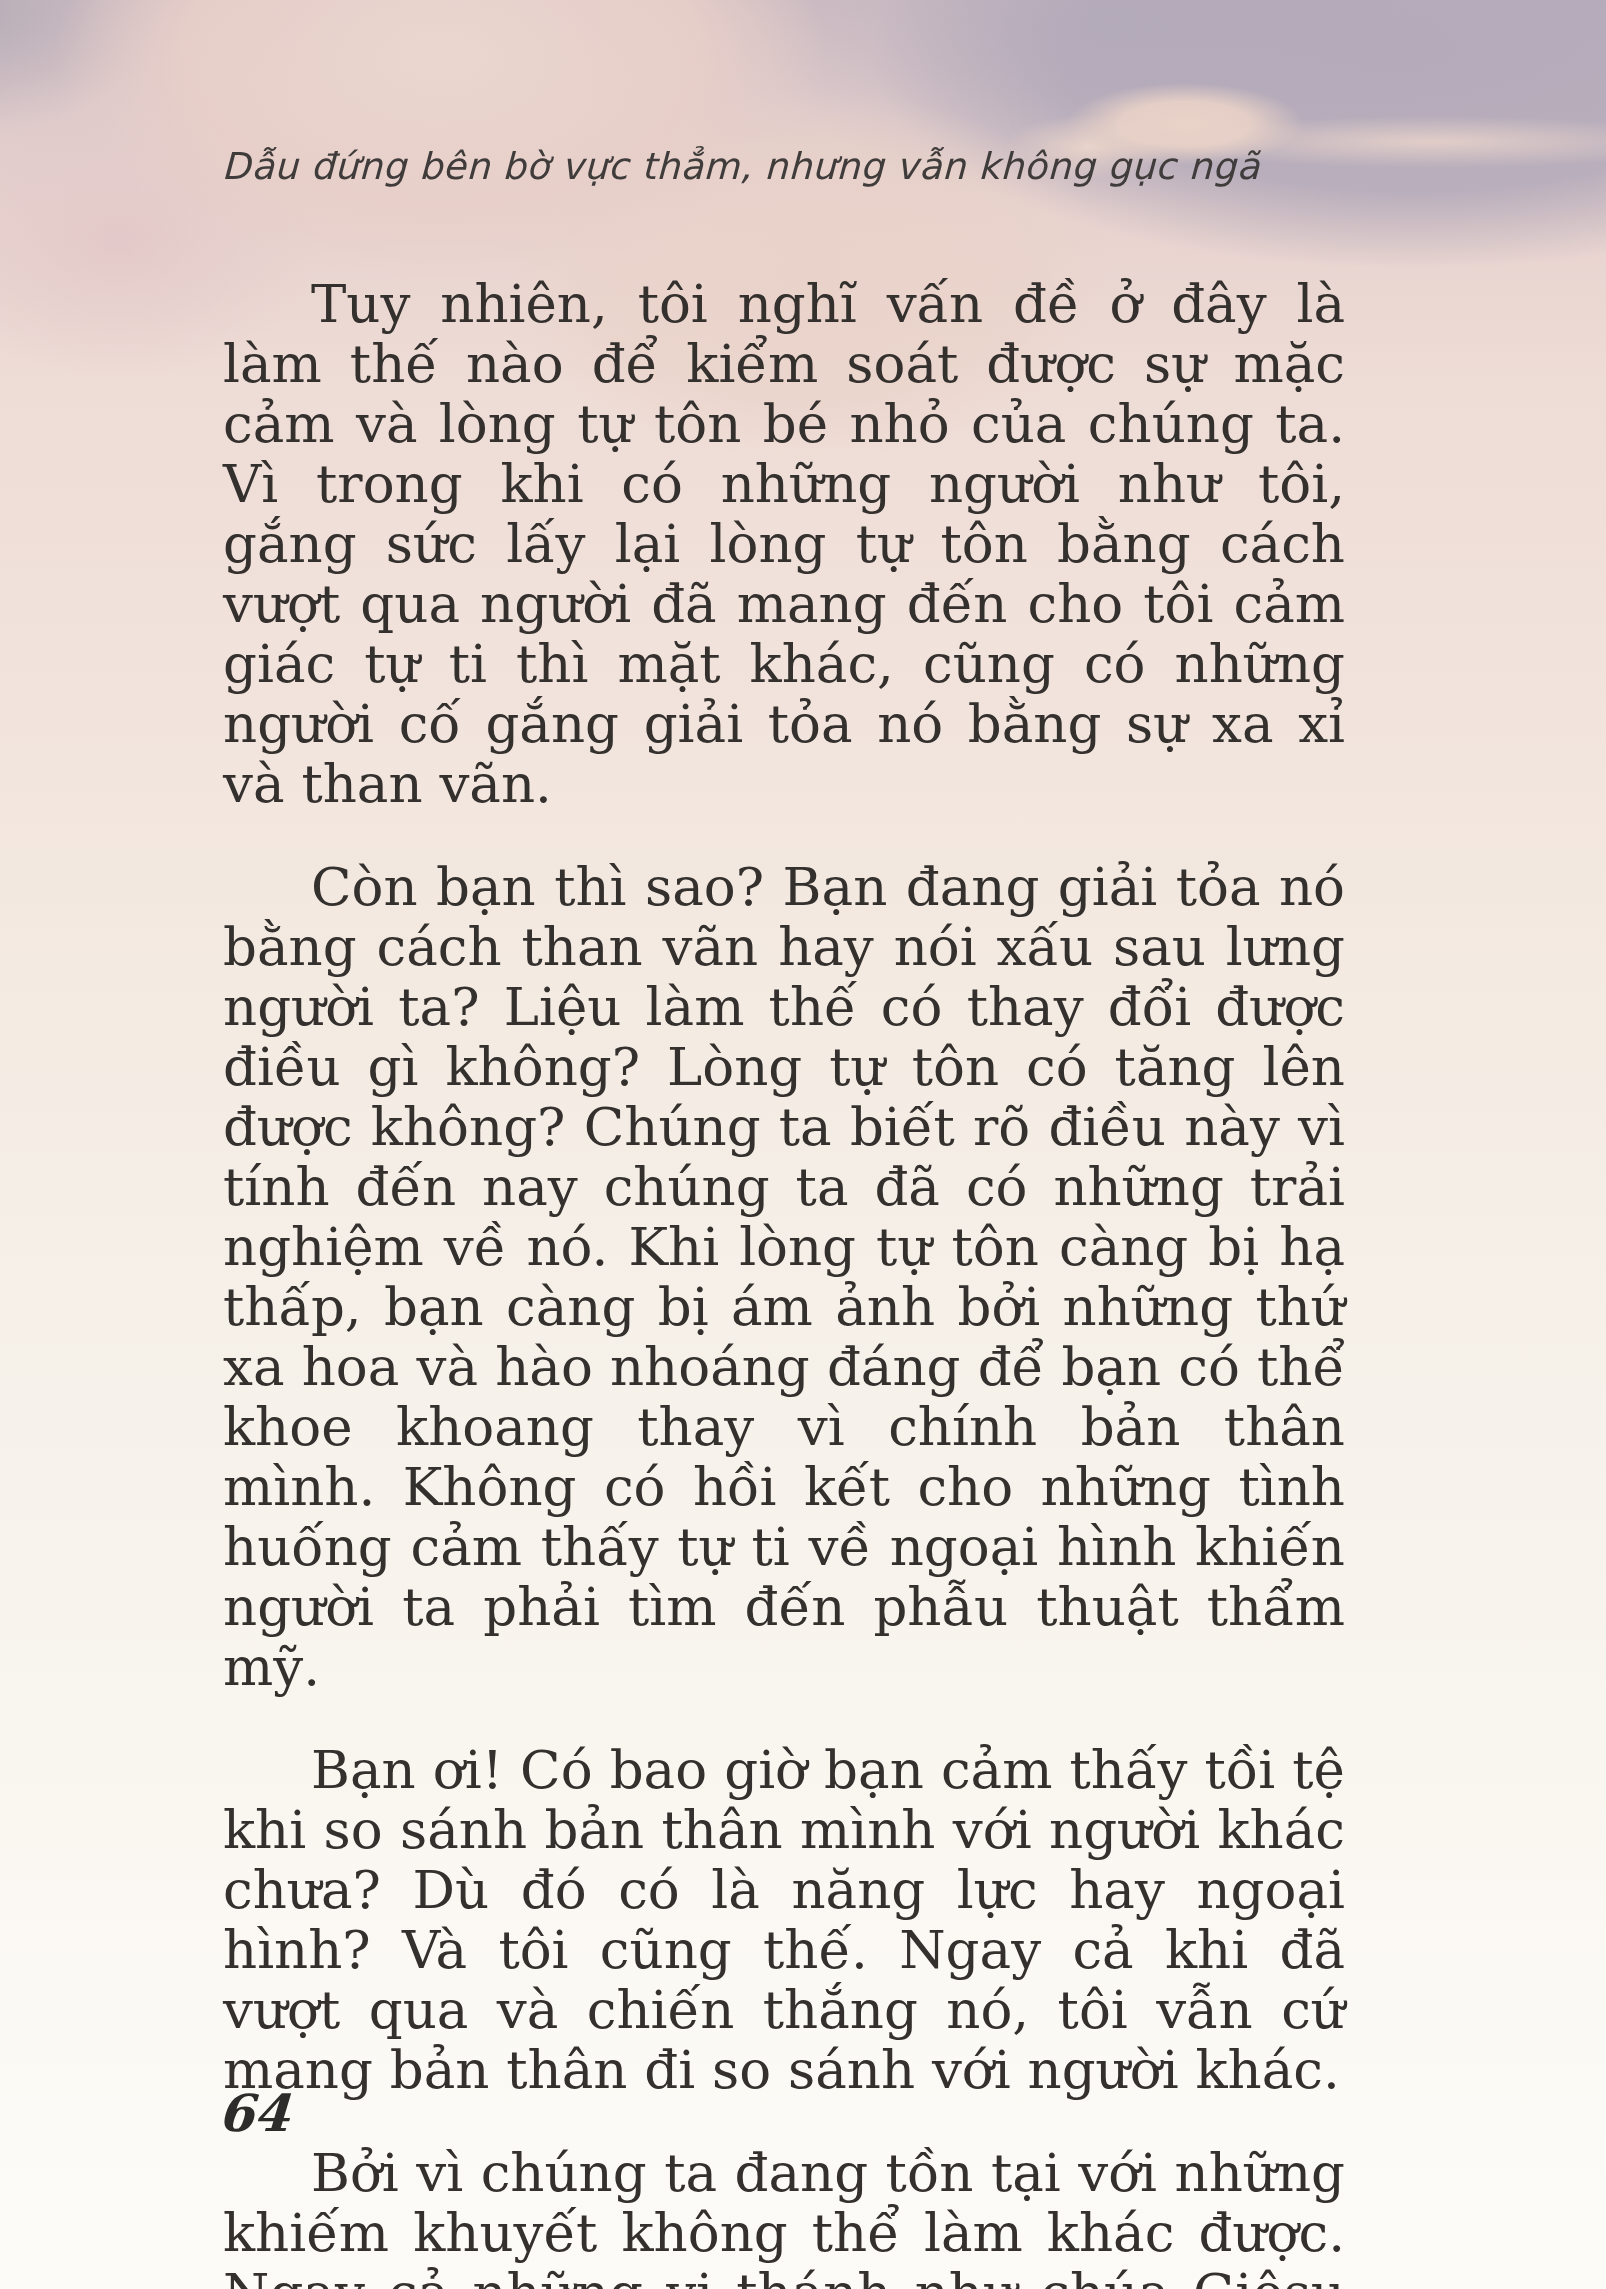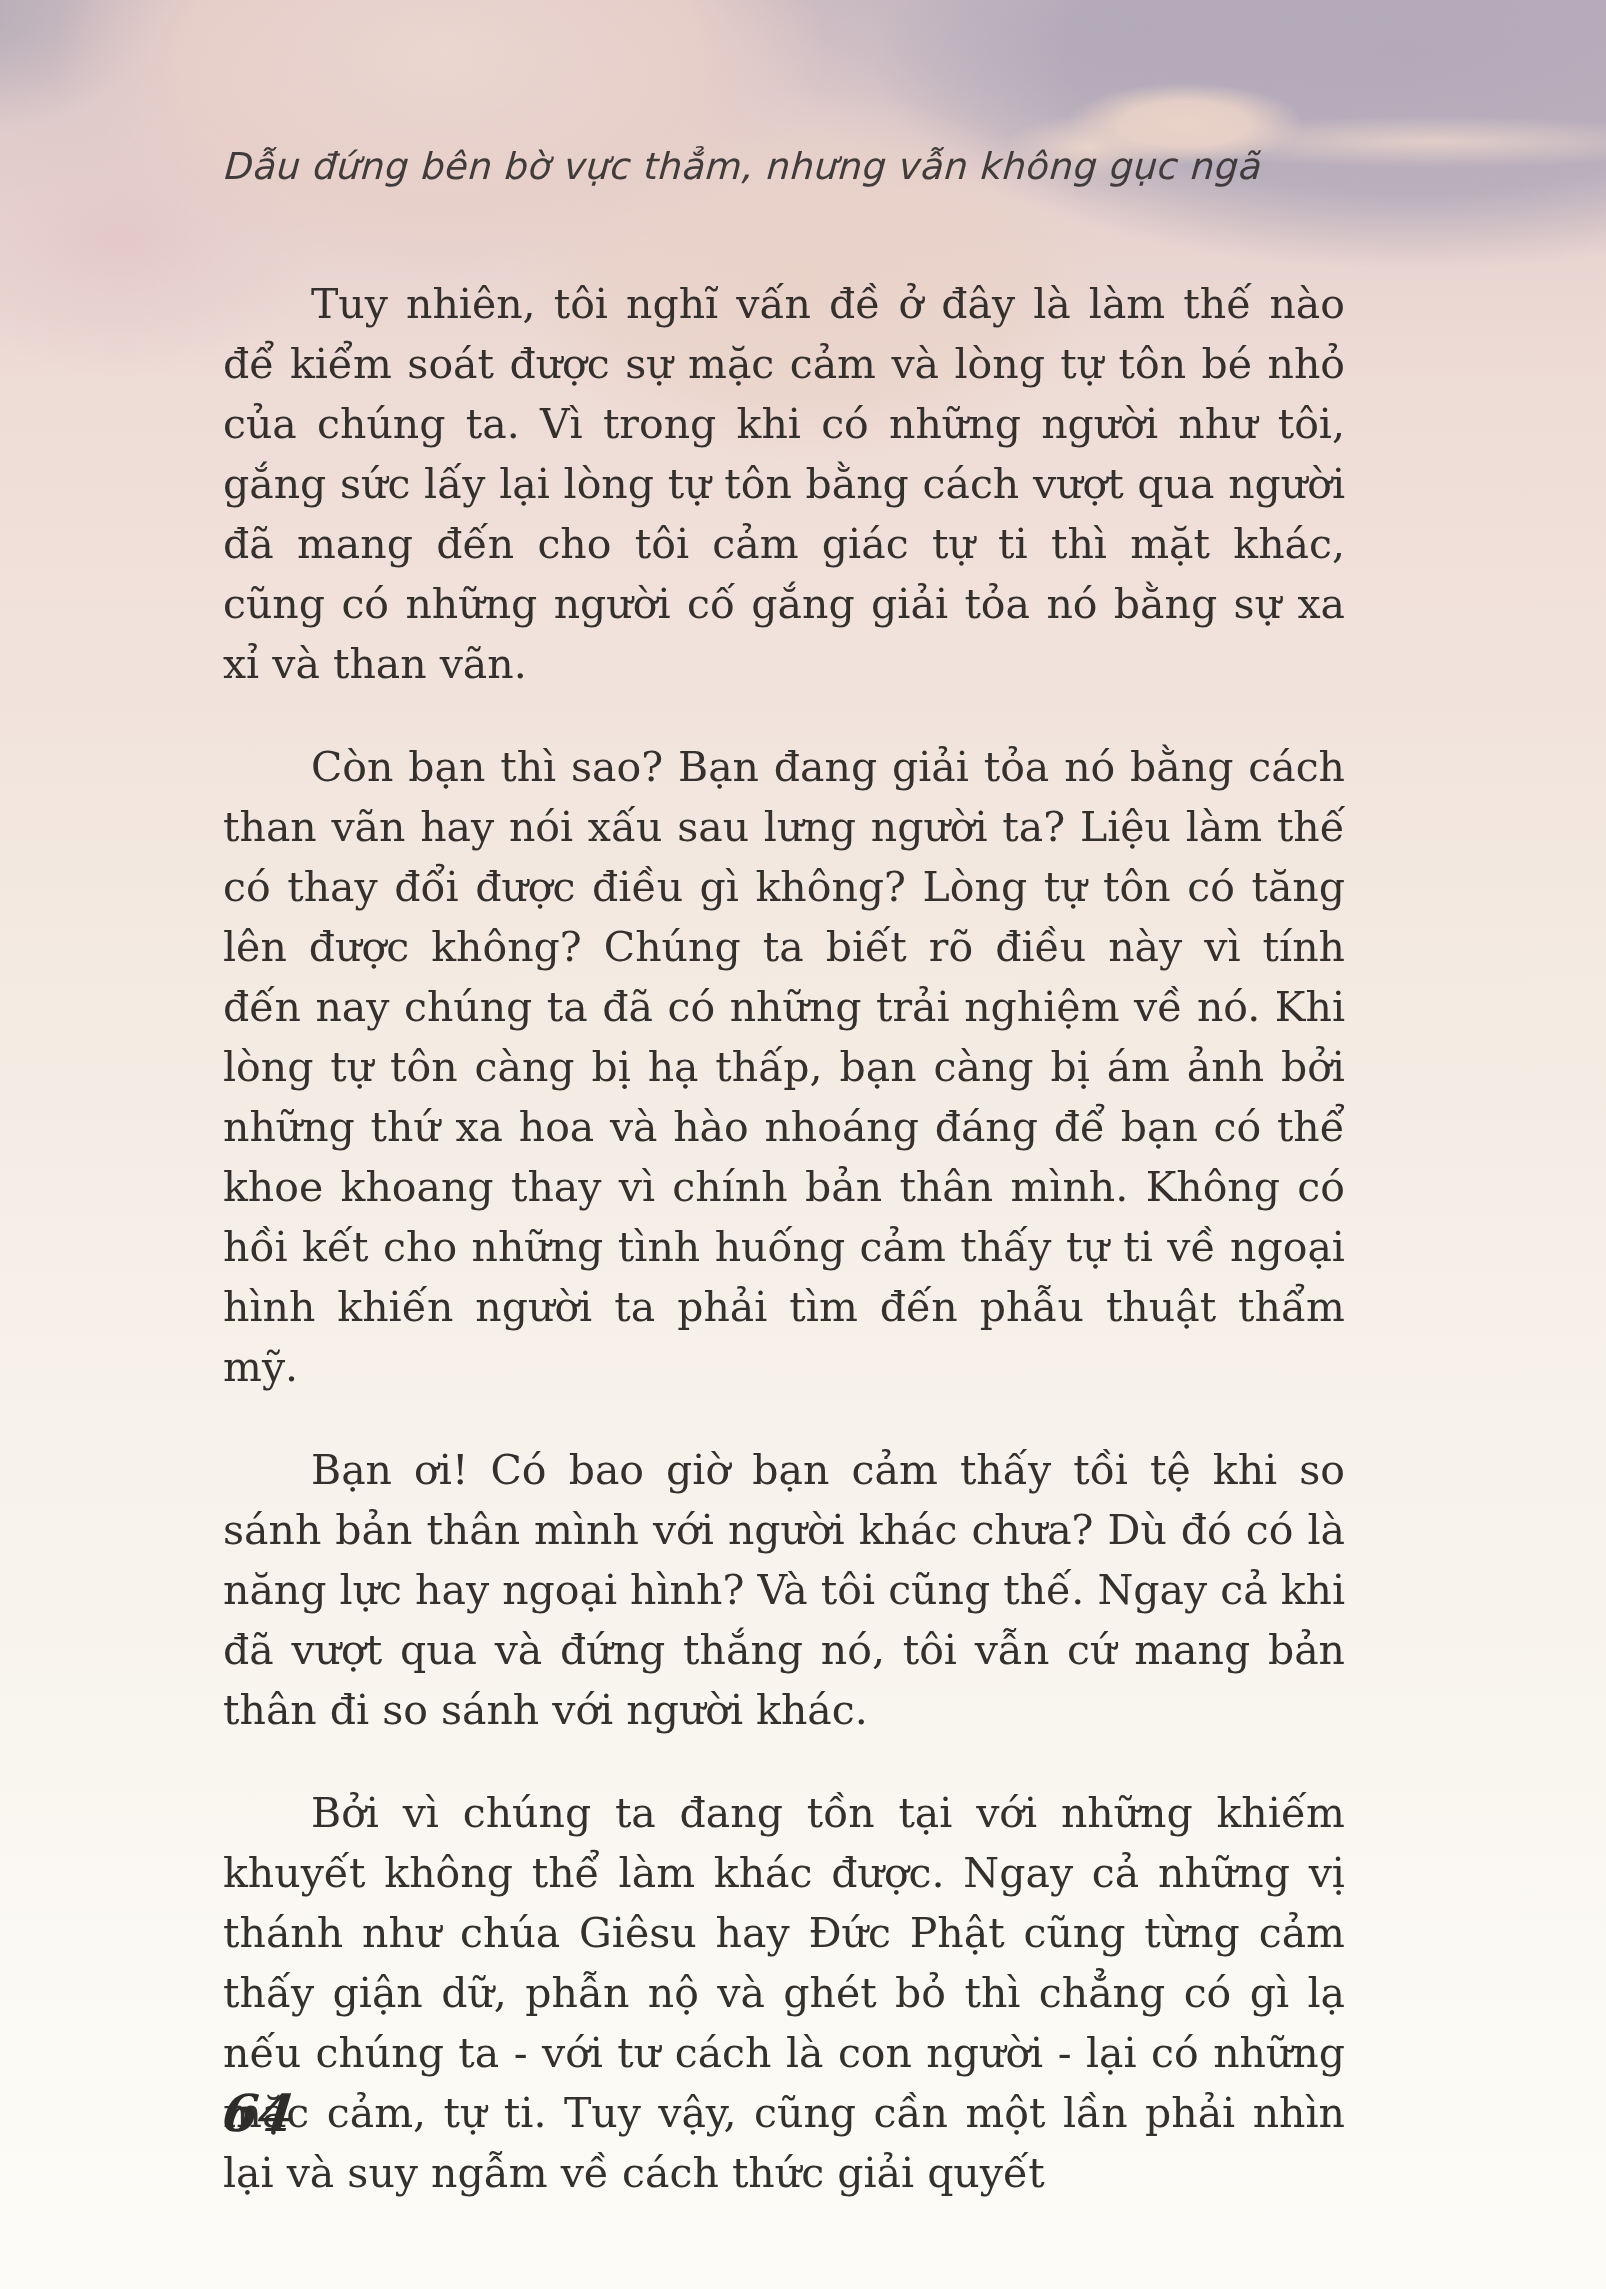--- a/index.html
+++ b/index.html
@@ -55,21 +55,21 @@
     line-height: 57px;
     letter-spacing: 0.5px;
     color: #3f3c3b;
     transform: skewX(-4deg);
     transform-origin: left bottom;
     margin-bottom: 79px;
     white-space: nowrap;
   }
   .body-text p {
     margin: 0 0 43px 0;
-    font-size: 41px;
+    font-size: 53px;
     line-height: 60px;
     text-align: justify;
     text-indent: 88px;
     color: #33302e;
   }
   .page-number {
     position: absolute;
     left: 223px;
     top: 2083px;
     font-family: "DejaVu Serif", "Liberation Serif", serif;
@@ -82,19 +82,19 @@
 </style>
 </head>
 <body>
 
 <div class="page">
   <div class="content">
     <div class="running-head">Dẫu đứng bên bờ vực thẳm, nhưng vẫn không gục ngã</div>
     <div class="body-text">
       <p>Tuy nhiên, tôi nghĩ vấn đề ở đây là làm thế nào để kiểm soát được sự mặc cảm và lòng tự tôn bé nhỏ của chúng ta. Vì trong khi có những người như tôi, gắng sức lấy lại lòng tự tôn bằng cách vượt qua người đã mang đến cho tôi cảm giác tự ti thì mặt khác, cũng có những người cố gắng giải tỏa nó bằng sự xa xỉ và than vãn.</p>
       <p>Còn bạn thì sao? Bạn đang giải tỏa nó bằng cách than vãn hay nói xấu sau lưng người ta? Liệu làm thế có thay đổi được điều gì không? Lòng tự tôn có tăng lên được không? Chúng ta biết rõ điều này vì tính đến nay chúng ta đã có những trải nghiệm về nó. Khi lòng tự tôn càng bị hạ thấp, bạn càng bị ám ảnh bởi những thứ xa hoa và hào nhoáng đáng để bạn có thể khoe khoang thay vì chính bản thân mình. Không có hồi kết cho những tình huống cảm thấy tự ti về ngoại hình khiến người ta phải tìm đến phẫu thuật thẩm mỹ.</p>
-      <p>Bạn ơi! Có bao giờ bạn cảm thấy tồi tệ khi so sánh bản thân mình với người khác chưa? Dù đó có là năng lực hay ngoại hình? Và tôi cũng thế. Ngay cả khi đã vượt qua và đứng thắng nó, tôi vẫn cứ mang bản thân đi so sánh với người khác.</p>
+      <p>Bạn ơi! Có bao giờ bạn cảm thấy tồi tệ khi so sánh bản thân mình với người khác chưa? Dù đó có là năng lực hay ngoại hình? Và tôi cũng thế. Ngay cả khi đã vượt qua và chiến thắng nó, tôi vẫn cứ mang bản thân đi so sánh với người khác.</p>
       <p>Bởi vì chúng ta đang tồn tại với những khiếm khuyết không thể làm khác được. Ngay cả những vị thánh như chúa Giêsu hay Đức Phật cũng từng cảm thấy giận dữ, phẫn nộ và ghét bỏ thì chẳng có gì lạ nếu chúng ta - với tư cách là con người - lại có những mặc cảm, tự ti. Tuy vậy, cũng cần một lần phải nhìn lại và suy ngẫm về cách thức giải quyết</p>
     </div>
   </div>
   <div class="page-number">64</div>
 </div>
 
 
 </body></html>

